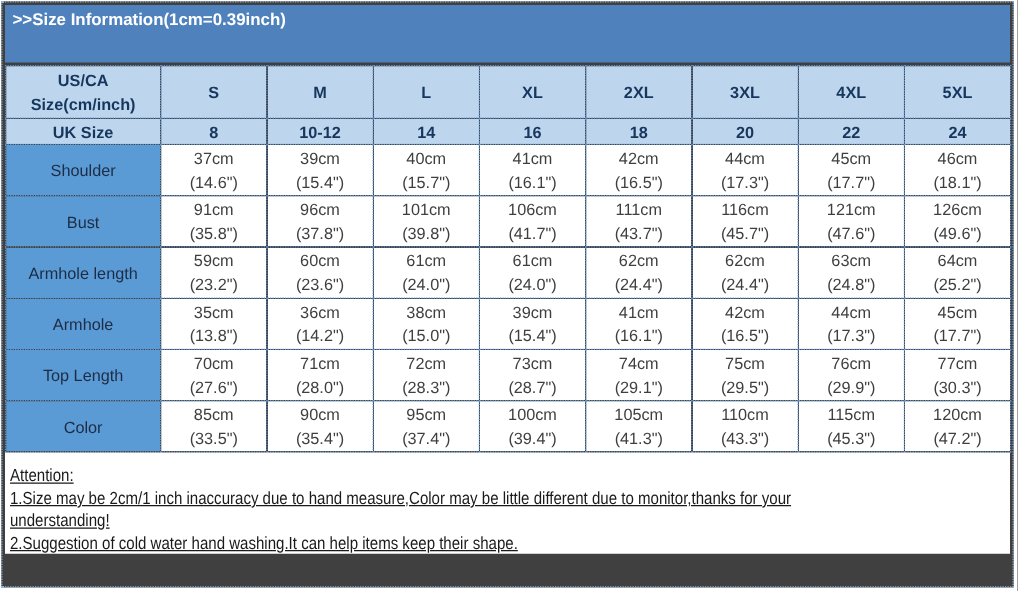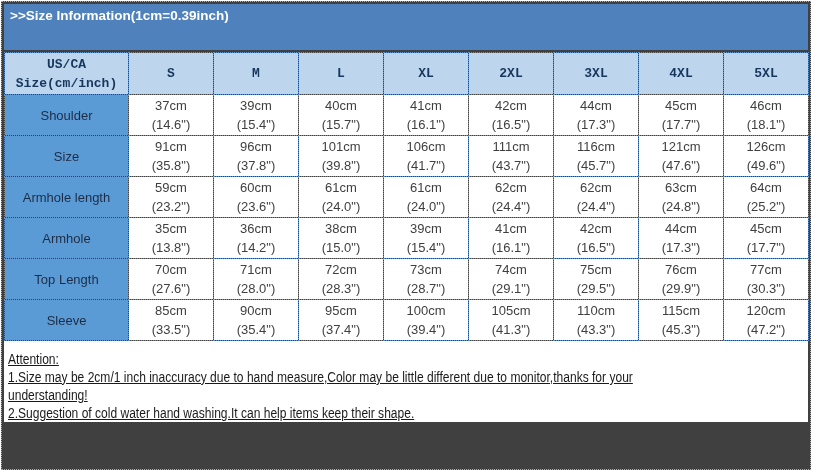--- a/index.html
+++ b/index.html
@@ -22,21 +22,21 @@
   
   table.size-table{
     border-collapse:collapse;table-layout:fixed;
     width:805px;margin:2px 0 0 2px;
   }
   table.size-table th,table.size-table td{
     border:1px dotted #5e93cf;
     text-align:center;vertical-align:middle;
     font-size:13px;padding:0;overflow:hidden;box-sizing:border-box;
   }
-  tr.hdr-row{height:42px;font-family:Liberation Mono, monospace;}
+  tr.hdr-row{height:42px;}
   tr.uk-row,tr.au-row{height:21px;}
   tr.measure-row{height:41px;}
   th.corner,th.size-col,th.small-label,td.small-val{
     background:#bdd6ee;color:#17365d;font-weight:bold;
   }
   th.corner div{line-height:19px;}
   th.mlabel{
     background:#5b9bd5;color:#1d2c45;font-weight:normal;
     text-align:left;padding-left:5px;
   }
@@ -81,20 +81,31 @@
           <th class="size-col">M</th>
           <th class="size-col">L</th>
           <th class="size-col">XL</th>
           <th class="size-col">2XL</th>
           <th class="size-col">3XL</th>
           <th class="size-col">4XL</th>
           <th class="size-col">5XL</th>
         </tr>
     </thead>
     <tbody id="table-body">
+        <tr class="uk-row">
+          <th class="small-label">UK Size</th>
+          <td class="small-val">8</td>
+          <td class="small-val">10-12</td>
+          <td class="small-val">14</td>
+          <td class="small-val">16</td>
+          <td class="small-val">18</td>
+          <td class="small-val">20</td>
+          <td class="small-val">22</td>
+          <td class="small-val">24</td>
+        </tr>
         <tr class="measure-row">
           <th class="mlabel">Shoulder</th>
           <td class="mval">
             <div>37cm</div>
             <div>(14.6")</div>
           </td>
           <td class="mval">
             <div>39cm</div>
             <div>(15.4")</div>
           </td>
@@ -117,21 +128,21 @@
           <td class="mval">
             <div>45cm</div>
             <div>(17.7")</div>
           </td>
           <td class="mval">
             <div>46cm</div>
             <div>(18.1")</div>
           </td>
         </tr>
         <tr class="measure-row">
-          <th class="mlabel">Size</th>
+          <th class="mlabel">Bust</th>
           <td class="mval">
             <div>91cm</div>
             <div>(35.8")</div>
           </td>
           <td class="mval">
             <div>96cm</div>
             <div>(37.8")</div>
           </td>
           <td class="mval">
             <div>101cm</div>
@@ -257,21 +268,21 @@
           <td class="mval">
             <div>76cm</div>
             <div>(29.9")</div>
           </td>
           <td class="mval">
             <div>77cm</div>
             <div>(30.3")</div>
           </td>
         </tr>
         <tr class="measure-row">
-          <th class="mlabel">Sleeve</th>
+          <th class="mlabel">Color</th>
           <td class="mval">
             <div>85cm</div>
             <div>(33.5")</div>
           </td>
           <td class="mval">
             <div>90cm</div>
             <div>(35.4")</div>
           </td>
           <td class="mval">
             <div>95cm</div>

